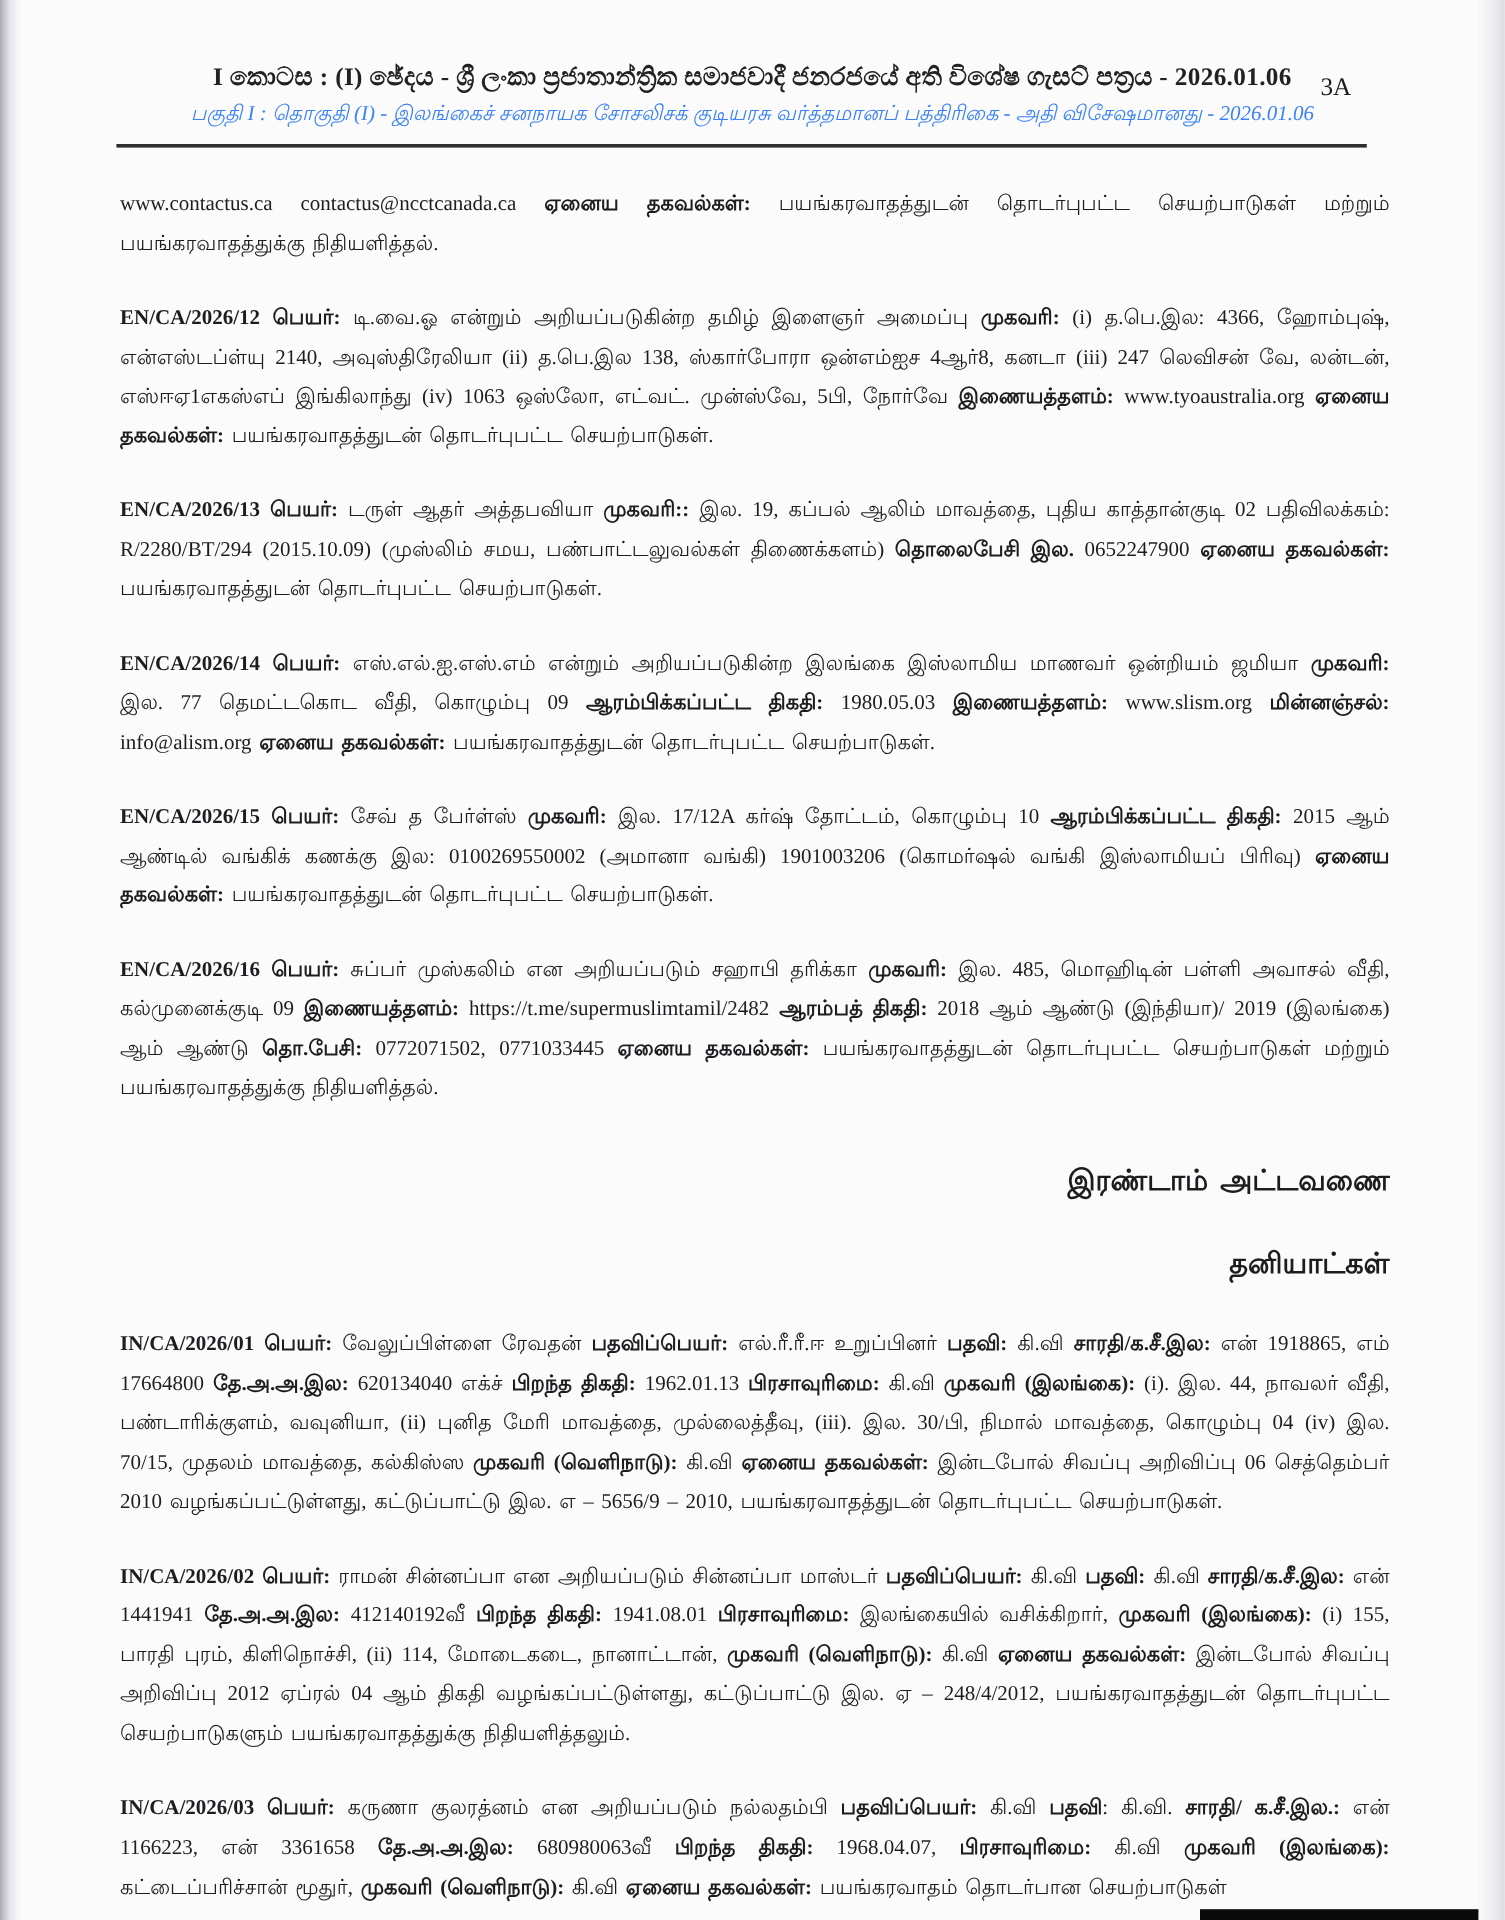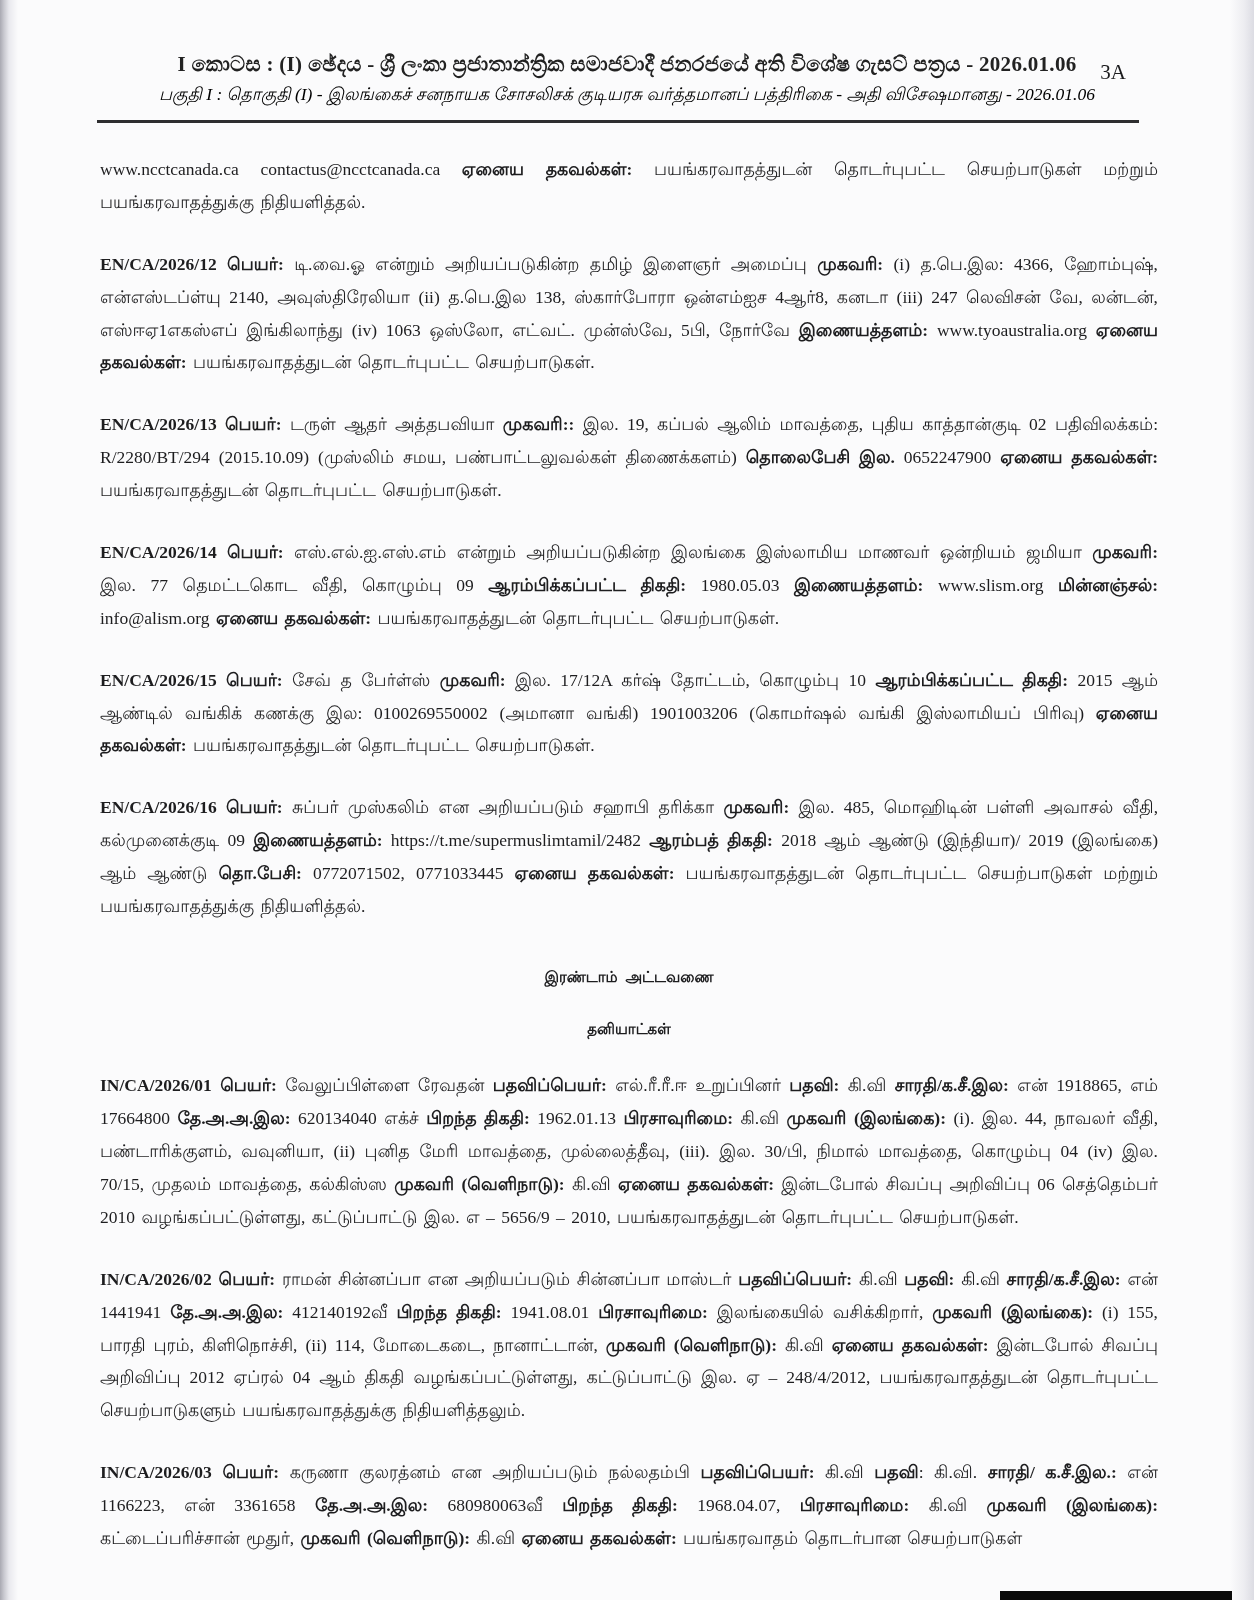--- a/index.html
+++ b/index.html
@@ -23,40 +23,40 @@
     position:absolute; left:1000px; bottom:0; width:232px; height:9px;
     background:#0a0a0a;
   }
   .page { position:relative; width:100%; height:100%;border-radius:21px; }
   .gz-header { position:relative; padding-top:52px; text-align:center; }
   .gz-header-line1 {
     font-size:21px; font-weight:bold; letter-spacing:.3px;
     color:#222; padding:0 140px;
   }
   .gz-header-line2 {
-    font-style:italic; font-size:17.5px; color:#000000;
+    font-style:italic; font-size:17.5px; color:#3b82f6;
     margin-top:7px; padding:0 140px;
   }
   .gz-page-number {
     position:absolute; right:128px; top:60px;
     font-size:21px; color:#1c1c1e;
   }
   .gz-rule {
     width:1042px; margin:14px auto 0 97px; height:0;
     border-top:3px solid #2e2e30;
   }
   .gz-body {
     width:1058px; margin-left:100px; margin-top:30px;
     font-size:17.5px; line-height:1.88;
     text-align:justify; text-justify:inter-word;
   }
   .gz-para { margin-bottom:29px; word-spacing:2px; }
   .b { font-weight:bold;font-family:Liberation Serif, serif; }
   .gz-section-title, .gz-section-subtitle {
-    text-align:center; font-weight:bold; font-size:15px;
+    text-align:right; font-weight:bold; font-size:24px;
     word-spacing:4px;
   }
   .gz-section-title { margin:40px 0 24px 0; }
   .gz-section-subtitle { margin:16px 0 26px 0; }
 </style>
 </head>
 <body>
 
 <div class="page">
 
@@ -65,21 +65,21 @@
 
   <div class="gz-header">
     <div class="gz-header-line1">I කොටස : (I) ඡේදය - ශ්‍රී ලංකා ප්‍රජාතාන්ත්‍රික සමාජවාදී ජනරජයේ අති විශේෂ ගැසට් පත්‍රය - 2026.01.06</div>
     <div class="gz-header-line2">பகுதி I : தொகுதி (I) - இலங்கைச் சனநாயக சோசலிசக் குடியரசு வர்த்தமானப் பத்திரிகை - அதி விசேஷமானது - 2026.01.06</div>
     <div class="gz-page-number">3A</div>
     <div class="gz-rule"></div>
   </div>
 
   <div class="gz-body">
 
-    <p class="gz-para"><span>www.ncctcanada.ca contactus@ncctcanada.ca </span><span class="b">ஏனைய தகவல்கள்: </span><span>பயங்கரவாதத்துடன் தொடர்புபட்ட செயற்பாடுகள் மற்றும் பயங்கரவாதத்துக்கு நிதியளித்தல்.</span></p>
+    <p class="gz-para"><span>www.contactus.ca contactus@ncctcanada.ca </span><span class="b">ஏனைய தகவல்கள்: </span><span>பயங்கரவாதத்துடன் தொடர்புபட்ட செயற்பாடுகள் மற்றும் பயங்கரவாதத்துக்கு நிதியளித்தல்.</span></p>
 
     <p class="gz-para"><span class="b">EN/CA/2026/12 பெயர்: </span><span>டி.வை.ஓ என்றும் அறியப்படுகின்ற தமிழ் இளைஞர் அமைப்பு </span><span class="b">முகவரி: </span><span>(i) த.பெ.இல: 4366, ஹோம்புஷ், என்எஸ்டப்ள்யு 2140, அவுஸ்திரேலியா (ii) த.பெ.இல 138, ஸ்கார்போரா ஒன்எம்ஐச 4ஆர்8, கனடா (iii) 247 லெவிசன் வே, லன்டன், எஸ்ஈஏ1எகஸ்எப் இங்கிலாந்து (iv) 1063 ஒஸ்லோ, எட்வட். முன்ஸ்வே, 5பி, நோர்வே </span><span class="b">இணையத்தளம்: </span><span>www.tyoaustralia.org </span><span class="b">ஏனைய தகவல்கள்: </span><span>பயங்கரவாதத்துடன் தொடர்புபட்ட செயற்பாடுகள்.</span></p>
     <p class="gz-para"><span class="b">EN/CA/2026/13 பெயர்: </span><span>டருள் ஆதர் அத்தபவியா </span><span class="b">முகவரி:: </span><span>இல. 19, கப்பல் ஆலிம் மாவத்தை, புதிய காத்தான்குடி 02 பதிவிலக்கம்: R/2280/BT/294 (2015.10.09) (முஸ்லிம் சமய, பண்பாட்டலுவல்கள் திணைக்களம்) </span><span class="b">தொலைபேசி இல. </span><span>0652247900 </span><span class="b">ஏனைய தகவல்கள்: </span><span>பயங்கரவாதத்துடன் தொடர்புபட்ட செயற்பாடுகள்.</span></p>
     <p class="gz-para"><span class="b">EN/CA/2026/14 பெயர்: </span><span>எஸ்.எல்.ஐ.எஸ்.எம் என்றும் அறியப்படுகின்ற இலங்கை இஸ்லாமிய மாணவர் ஒன்றியம் ஜமியா </span><span class="b">முகவரி: </span><span>இல. 77 தெமட்டகொட வீதி, கொழும்பு 09 </span><span class="b">ஆரம்பிக்கப்பட்ட திகதி: </span><span>1980.05.03 </span><span class="b">இணையத்தளம்: </span><span>www.slism.org </span><span class="b">மின்னஞ்சல்: </span><span>info@alism.org </span><span class="b">ஏனைய தகவல்கள்: </span><span>பயங்கரவாதத்துடன் தொடர்புபட்ட செயற்பாடுகள்.</span></p>
     <p class="gz-para"><span class="b">EN/CA/2026/15 பெயர்: </span><span>சேவ் த பேர்ள்ஸ் </span><span class="b">முகவரி: </span><span>இல. 17/12A கர்ஷ் தோட்டம், கொழும்பு 10 </span><span class="b">ஆரம்பிக்கப்பட்ட திகதி: </span><span>2015 ஆம் ஆண்டில் வங்கிக் கணக்கு இல: 0100269550002 (அமானா வங்கி) 1901003206 (கொமர்ஷல் வங்கி இஸ்லாமியப் பிரிவு) </span><span class="b">ஏனைய தகவல்கள்: </span><span>பயங்கரவாதத்துடன் தொடர்புபட்ட செயற்பாடுகள்.</span></p>
     <p class="gz-para"><span class="b">EN/CA/2026/16 பெயர்: </span><span>சுப்பர் முஸ்கலிம் என அறியப்படும் சஹாபி தரிக்கா </span><span class="b">முகவரி: </span><span>இல. 485, மொஹிடின் பள்ளி அவாசல் வீதி, கல்முனைக்குடி 09 </span><span class="b">இணையத்தளம்: </span><span>https://t.me/supermuslimtamil/2482 </span><span class="b">ஆரம்பத் திகதி: </span><span>2018 ஆம் ஆண்டு (இந்தியா)/ 2019 (இலங்கை) ஆம் ஆண்டு </span><span class="b">தொ.பேசி: </span><span>0772071502, 0771033445 </span><span class="b">ஏனைய தகவல்கள்: </span><span>பயங்கரவாதத்துடன் தொடர்புபட்ட செயற்பாடுகள் மற்றும் பயங்கரவாதத்துக்கு நிதியளித்தல்.</span></p>
 
     <div class="gz-section-title">இரண்டாம் அட்டவணை</div>
     <div class="gz-section-subtitle">தனியாட்கள்</div>
 

